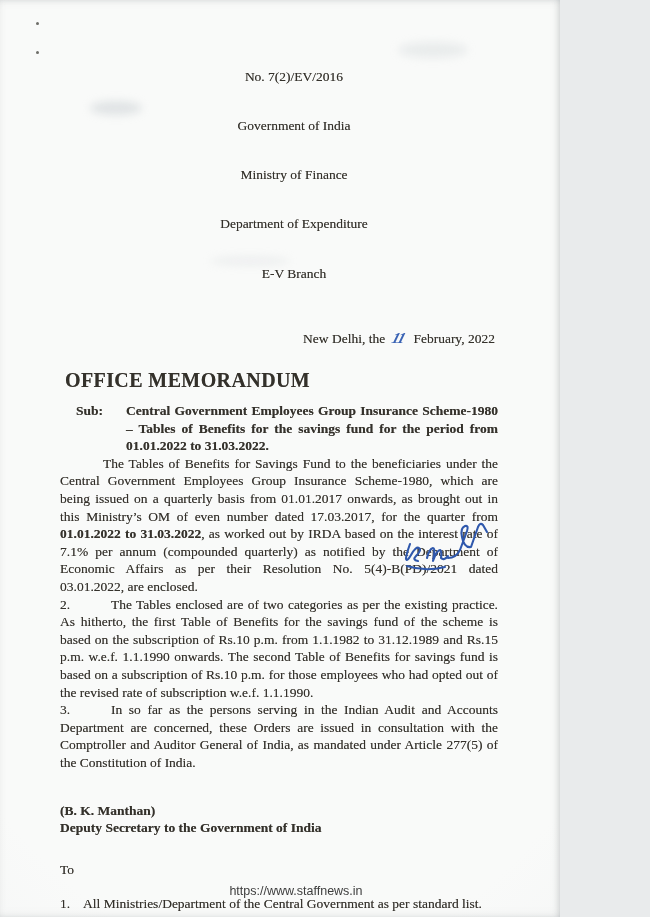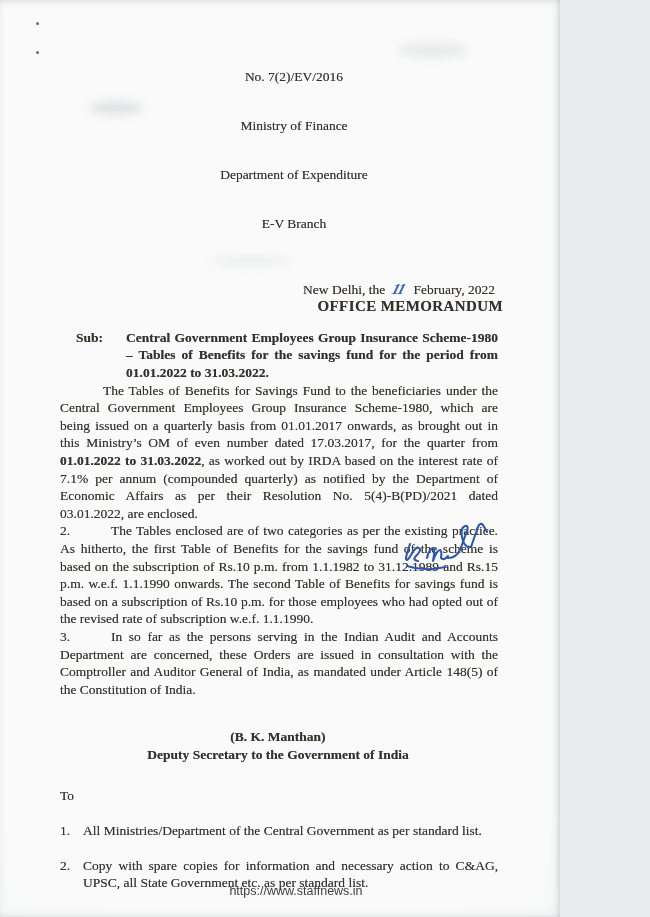--- a/index.html
+++ b/index.html
@@ -41,24 +41,24 @@
     display:inline-block;
     color:#3a63b4;
     font-size:15px;
     font-weight:bold;
     transform:skewX(-26deg);
     margin:0 9px 0 7px;
     text-shadow:none;
     letter-spacing:-1px;
   }
   .om-title{
-    margin-top:0;
-    text-align:right;
+    margin-top:24px;
+    text-align:left;
     font-weight:bold;
-    font-size:15px;
+    font-size:20px;
     letter-spacing:.4px;
     transform:translateX(5px);
   }
   .subject{
     margin-top:13px;
     display:flex;
     font-weight:bold;
   }
   .sub-label{flex:none;width:50px;margin-left:16px;}
   .sub-text{flex:1;text-align:justify;}
@@ -68,21 +68,21 @@
   }
   .para.indent{text-indent:43px;}
   .pnum{display:inline-block;width:51px;text-indent:0;}
   .sig-wrap{
     position:absolute;
     top:518px; right:56px;
     width:104px;height:54px;
   }
   .sign-block{
     margin-top:30px;
-    text-align:center;
+    text-align:left;
     padding-right:2px;
     font-weight:bold;
     line-height:17.5px;
   }
   .to-label{margin-top:24px;}
   .recip{display:flex;margin-top:17px;}
   .rnum{flex:none;width:23px;}
   .rtext{flex:1;text-align:justify;}
   .footer{
     position:absolute;
@@ -110,20 +110,21 @@
   <div class="dot dot1"></div>
   <div class="dot dot2"></div>
   <div class="smudge smudge1"></div>
   <div class="smudge smudge2"></div>
   <div class="smudge smudge3"></div>
 
   <div class="content">
 
     <div class="hdr">
       <div>No. 7(2)/EV/2016</div>
+      <div>Government of India</div>
       <div>Ministry of Finance</div>
       <div>Department of Expenditure</div>
       <div>E-V Branch</div>
     </div>
 
     <div class="date-row">
       <span>New Delhi, the</span><span class="hand-day">11</span><span>February, 2022</span>
     </div>
 
     <div class="om-title">OFFICE MEMORANDUM</div>
@@ -135,21 +136,21 @@
 
     <div class="para indent">
       <span>The Tables of Benefits for Savings Fund to the beneficiaries under the Central Government Employees Group Insurance Scheme-1980, which are being issued on a quarterly basis from 01.01.2017 onwards, as brought out in this Ministry’s OM of even number dated 17.03.2017, for the quarter from </span><b>01.01.2022 to 31.03.2022</b><span>, as worked out by IRDA based on the interest rate of 7.1% per annum (compounded quarterly) as notified by the Department of Economic Affairs as per their Resolution No. 5(4)-B(PD)/2021 dated 03.01.2022, are enclosed.</span>
     </div>
 
     <div class="para">
       <span class="pnum">2.</span><span>The Tables enclosed are of two categories as per the existing practice.  As hitherto, the first Table of Benefits for the savings fund of the scheme is based on the subscription of Rs.10 p.m. from 1.1.1982 to 31.12.1989 and Rs.15 p.m. w.e.f. 1.1.1990 onwards.  The second Table of Benefits for savings fund is based on a subscription of Rs.10 p.m. for those employees who had opted out of the revised rate of subscription w.e.f. 1.1.1990.</span>
     </div>
 
     <div class="para">
-      <span class="pnum">3.</span><span>In so far as the persons serving in the Indian Audit and Accounts Department are concerned, these Orders are issued in consultation with the Comptroller and Auditor General of India, as mandated under Article 148(5) of the Constitution of India.</span>
+      <span class="pnum">3.</span><span>In so far as the persons serving in the Indian Audit and Accounts Department are concerned, these Orders are issued in consultation with the Comptroller and Auditor General of India, as mandated under Article 277(5) of the Constitution of India.</span>
     </div>
 
 
     <div class="sign-block">
       <div>(B. K. Manthan)</div>
       <div>Deputy Secretary to the Government of India</div>
     </div>
 
     <div class="to-label">To</div>
 

